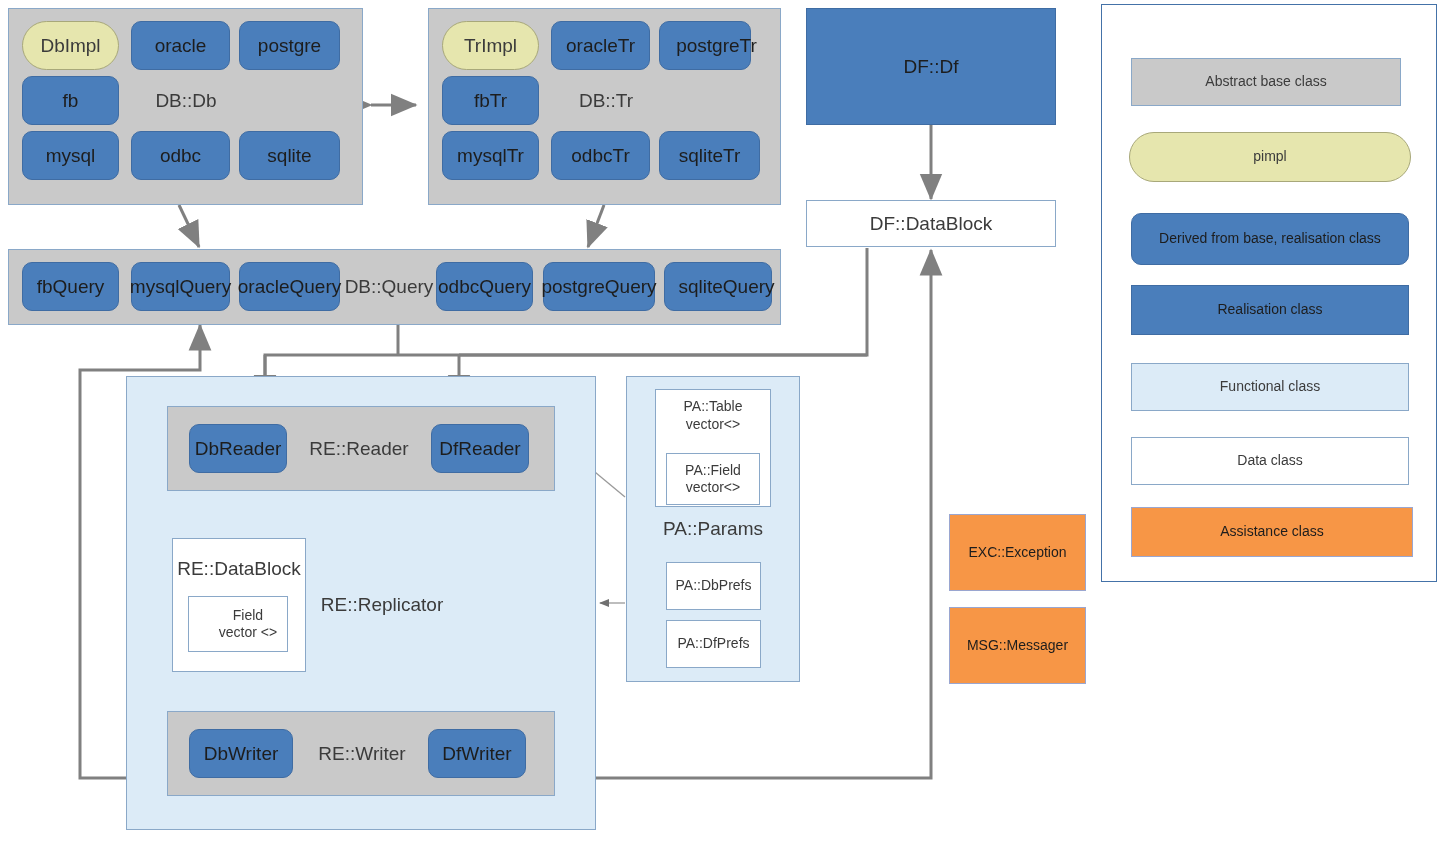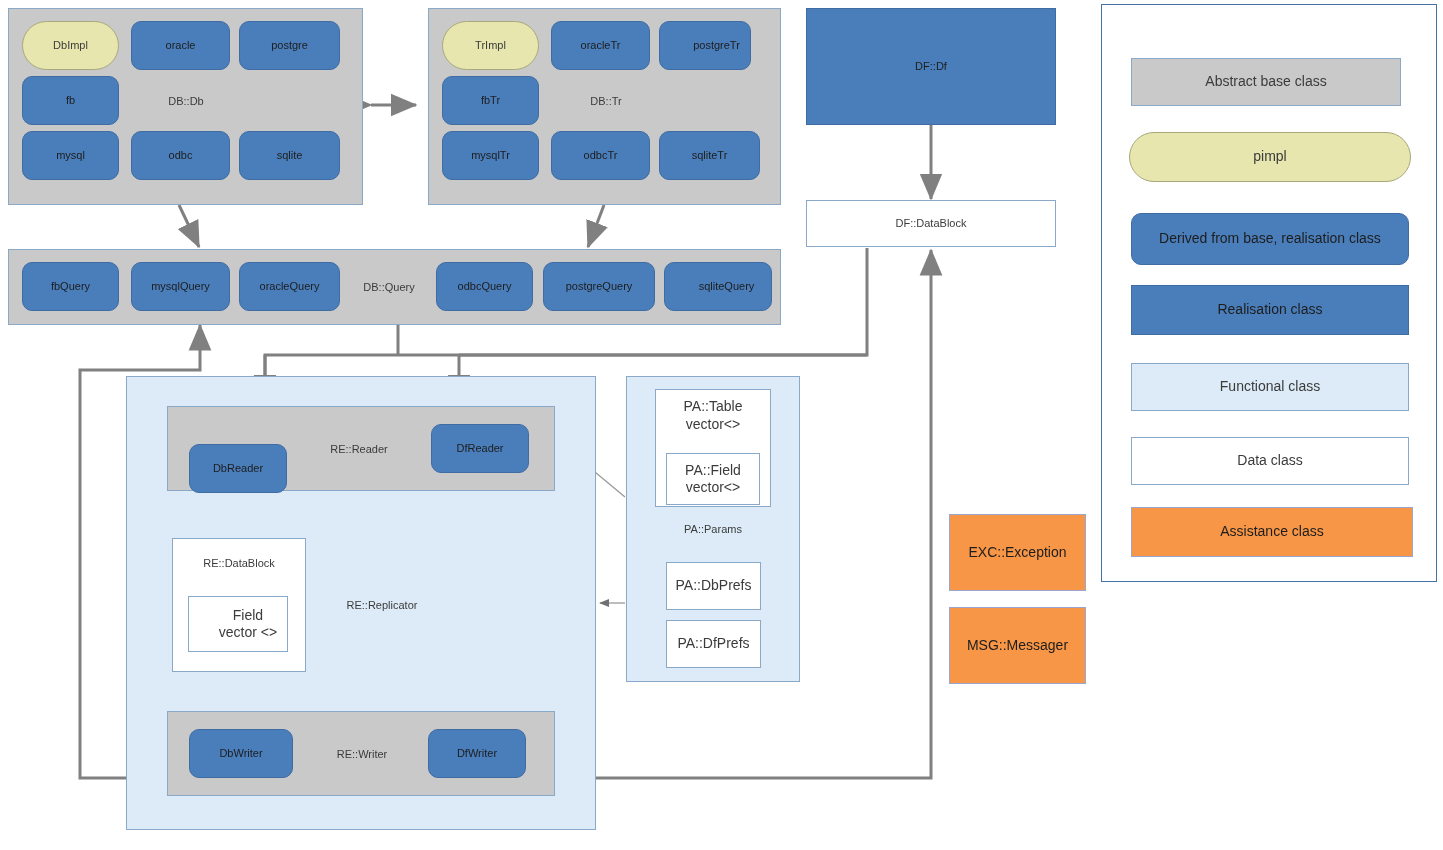--- a/index.html
+++ b/index.html
@@ -77,21 +77,21 @@
   }
   .label-free {
     position: absolute;
     color: #3b3b3b;
     display: flex;
     align-items: center;
     justify-content: center;
     text-align: center;
   }
   .fs14 { font-size: 14px; }
-  .fs15 { font-size: 11px; }
+  .fs15 { font-size: 19px; }
   .legend-panel {
     position: absolute;
     background: #ffffff;
     border: 1px solid #4472a8;
     box-sizing: border-box;
   }
   .legend-title {
     position: absolute;
     width: 100%;
     text-align: center;
@@ -203,21 +203,21 @@
   <div class="node c-derived fs15" style="left:436px; top:262px; width:97px; height:49px;">odbcQuery</div>
   <div class="node c-derived fs15" style="left:543px; top:262px; width:112px; height:49px;">postgreQuery</div>
   <div class="node c-derived fs15" style="left:664px; top:262px; width:108px; height:49px;padding-left:17px;">sqliteQuery</div>
 
   <div class="node c-real fs15" style="left:806px; top:8px; width:250px; height:117px;">DF::Df</div>
   <div class="node c-data fs15" style="left:806px; top:200px; width:250px; height:47px;">DF::DataBlock</div>
 
   <div class="node c-func" style="left:126px; top:376px; width:470px; height:454px;"></div>
 
   <div class="node c-base" style="left:167px; top:406px; width:388px; height:85px;"></div>
-  <div class="node c-derived fs15" style="left:189px; top:444px; width:98px; height:49px;">DbReader</div>
+  <div class="node c-derived fs15" style="left:189px; top:424px; width:98px; height:49px;">DbReader</div>
   <div class="label-free fs15" style="left:294px; top:424px; width:130px; height:49px;">RE::Reader</div>
   <div class="node c-derived fs15" style="left:431px; top:424px; width:98px; height:49px;">DfReader</div>
 
   <div class="node c-data multi" style="left:172px; top:538px; width:134px; height:134px; justify-content:flex-start; padding-top:18px;">
     <span class="fs15">RE::DataBlock</span>
   </div>
   <div class="node c-data multi fs14" style="left:188px; top:596px; width:100px; height:56px;padding-left:20px;">
     <span>Field</span>
     <span>vector &lt;&gt;</span>
   </div>

